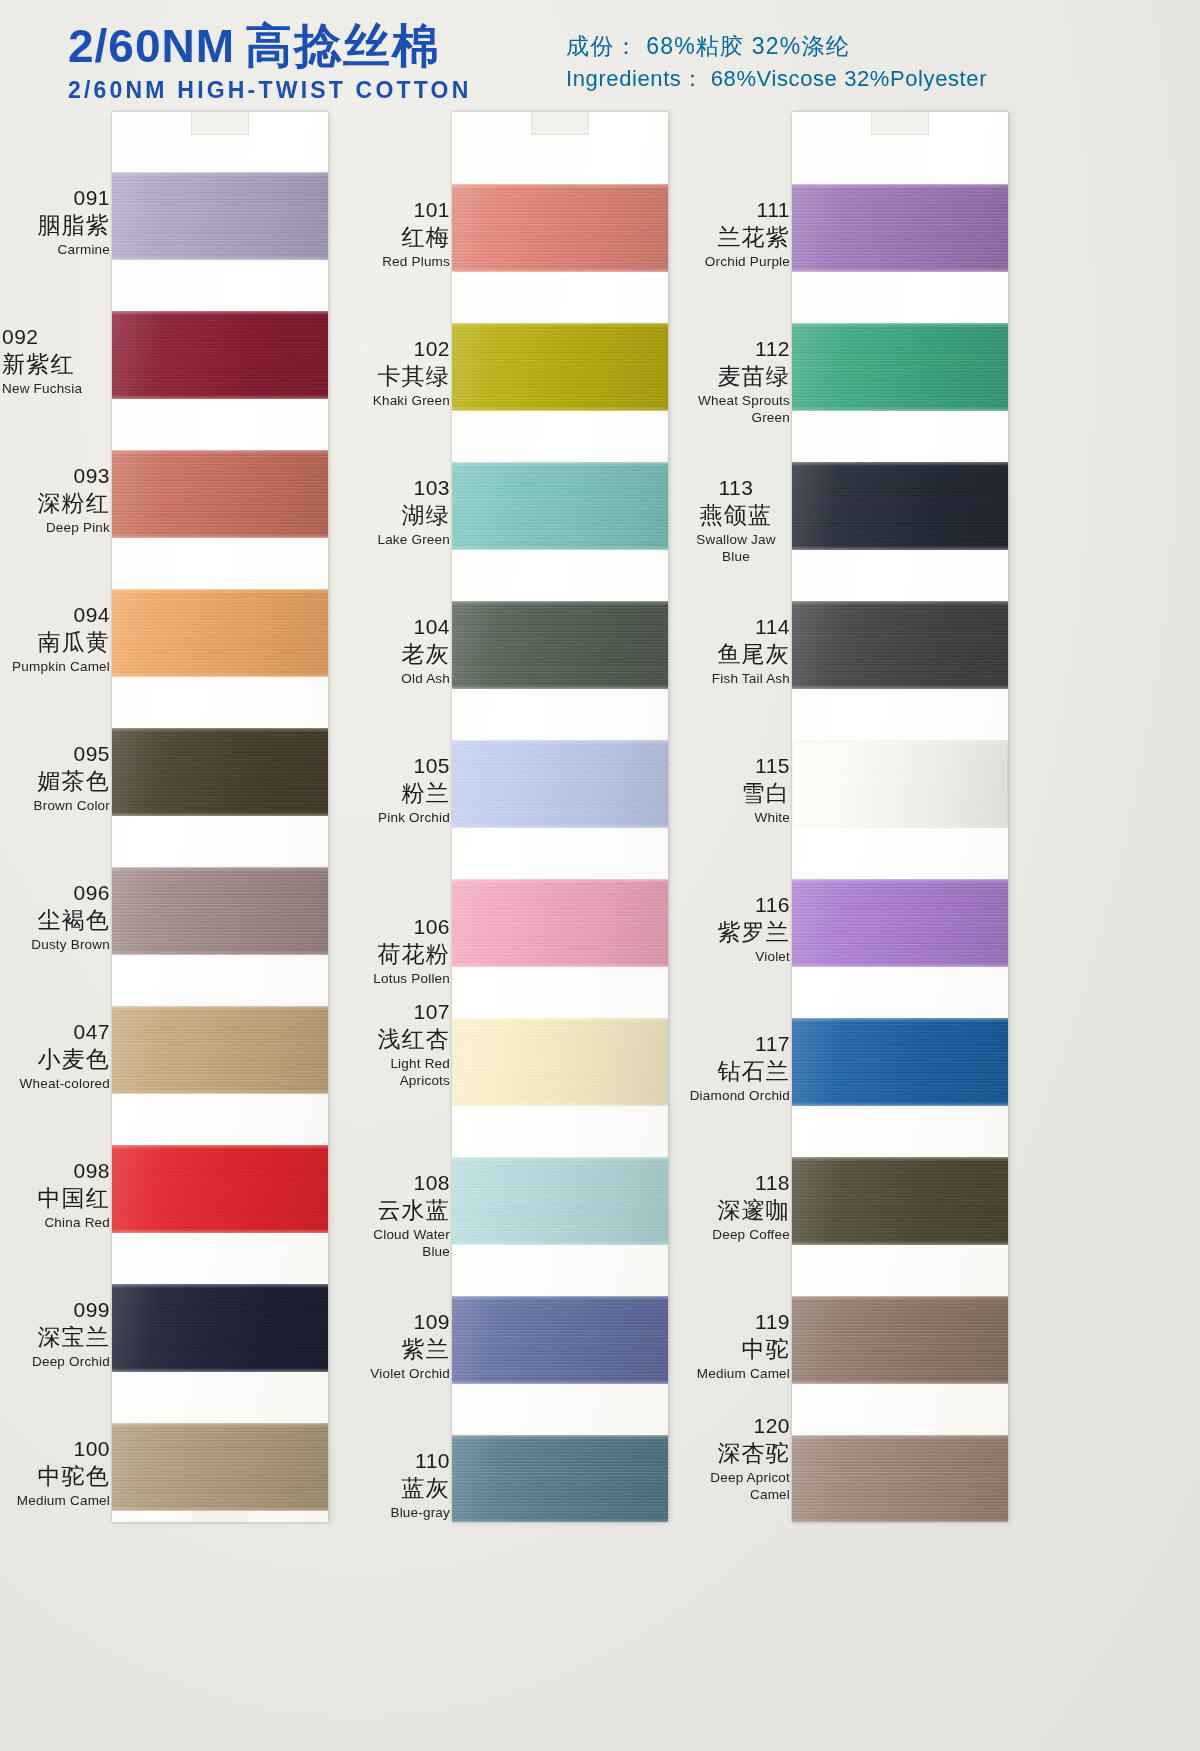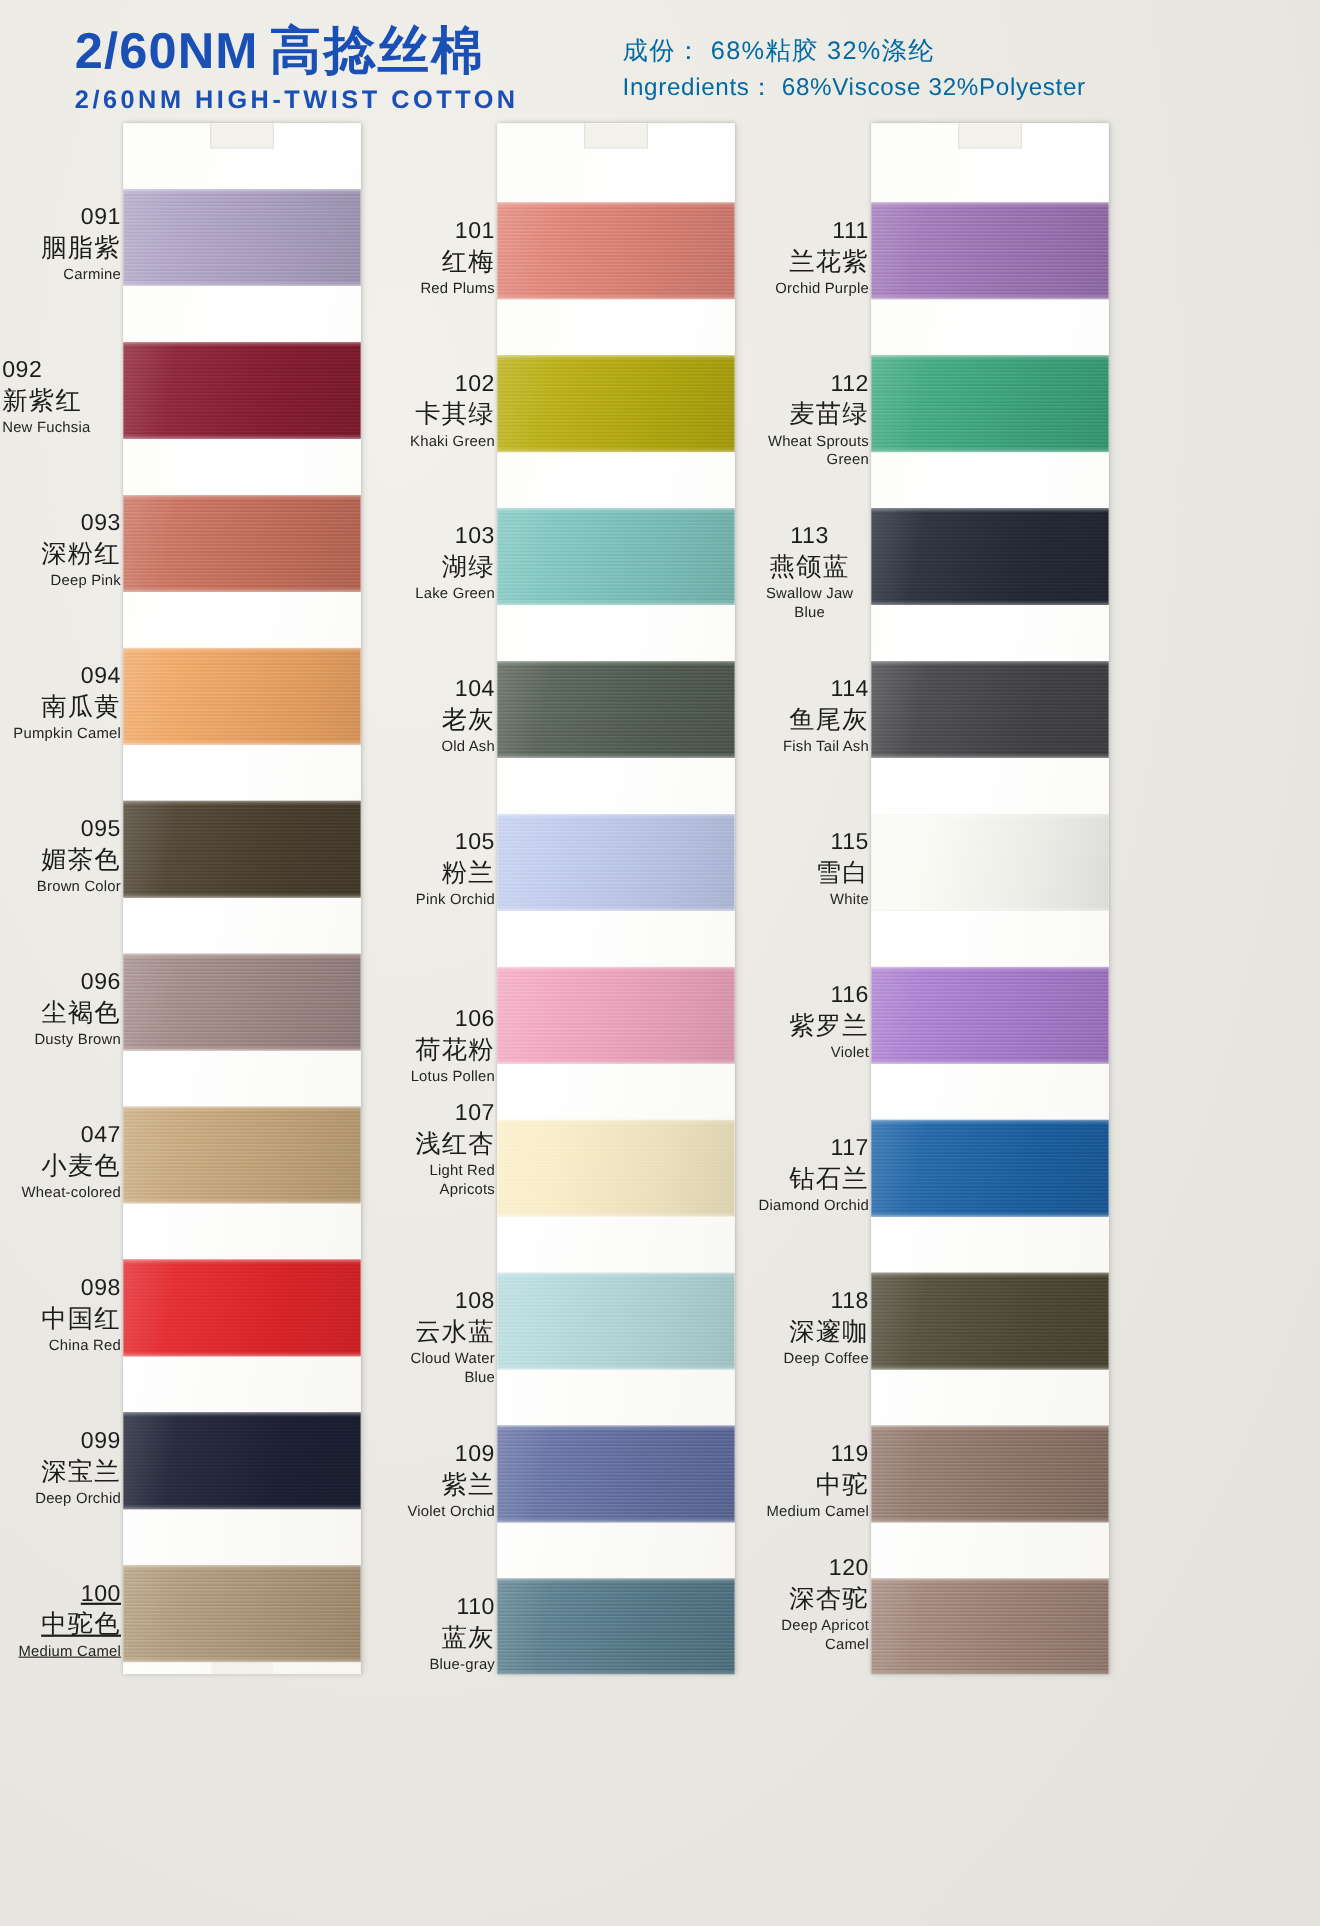--- a/index.html
+++ b/index.html
@@ -150,21 +150,21 @@
     <div class="label right" style="left: 2px; width: 108px; top: 1159px; text-align: right;">
       <div class="lab-code">098</div>
       <div class="lab-cn">中国红</div>
       <div class="lab-en">China Red</div>
     </div>
     <div class="label right" style="left: 2px; width: 108px; top: 1298px; text-align: right;">
       <div class="lab-code">099</div>
       <div class="lab-cn">深宝兰</div>
       <div class="lab-en">Deep Orchid</div>
     </div>
-    <div class="label right" style="left: 2px; width: 108px; top: 1437px; text-align: right; text-decoration: underline;">
+    <div class="label right" style="left: 2px; width: 108px; top: 1437px; text-align: right;">
       <div class="lab-code">100</div>
       <div class="lab-cn">中驼色</div>
       <div class="lab-en">Medium Camel</div>
     </div>
     <div class="card" id="card-1" style="left: 112px;">
       <div class="card-tab"></div>
       <div class="card-bottom-tab"></div>
       <div class="swatch" title="091 胭脂紫 / Carmine" style="top: 60px; height: 88px; background: rgb(176, 165, 198);">
         <div class="threads"></div>
         <div class="sheen"></div>

